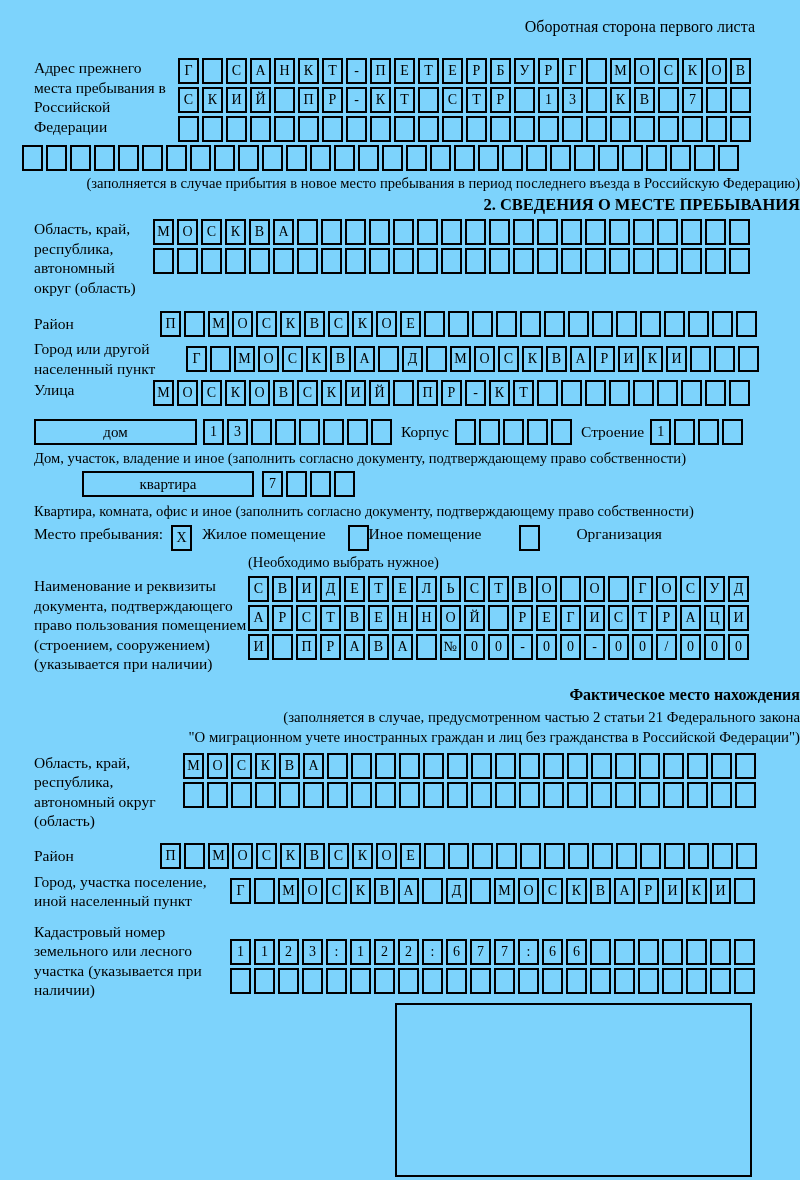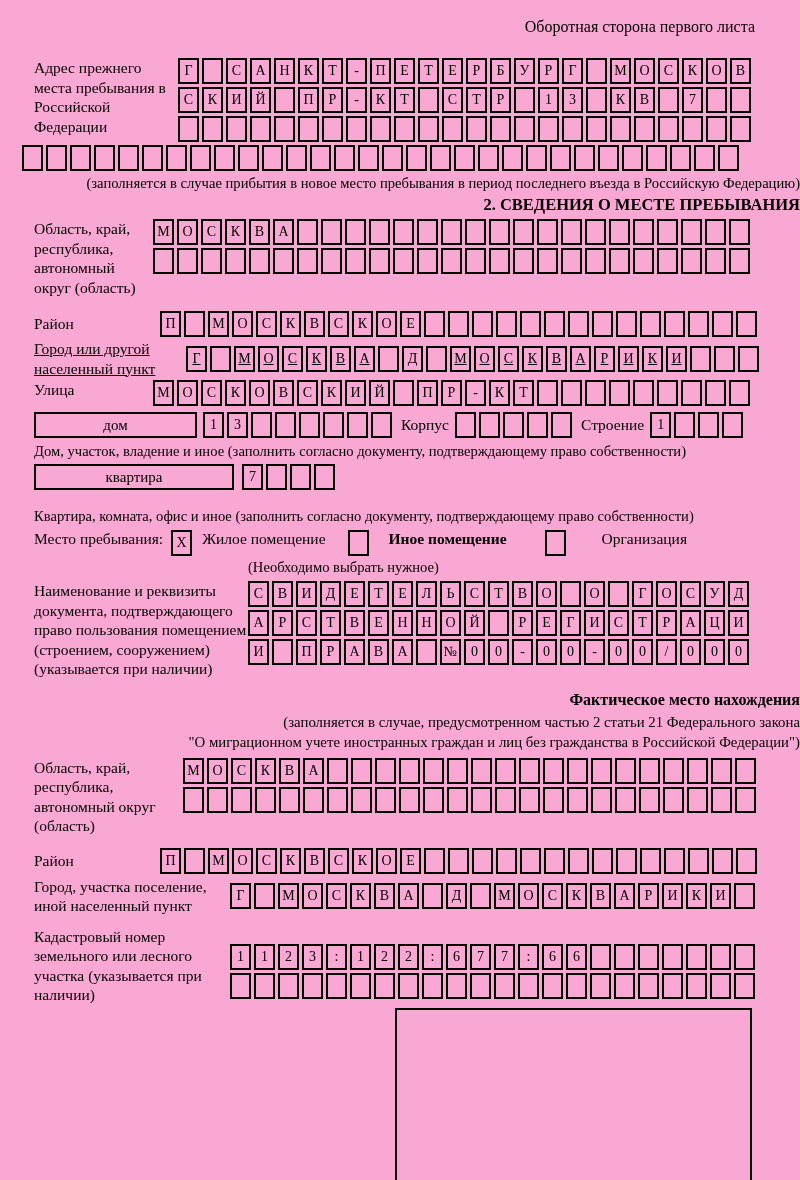--- a/index.html
+++ b/index.html
@@ -1,16 +1,16 @@
 <!DOCTYPE html>
 <html><head>
 <meta charset="utf-8">
 <style>
   html,body{margin:0;padding:0;background:#fff;}
-  .page{width:800px;height:1180px;background:#f9a8d4;color:#000;
+  .page{width:800px;height:1180px;background:#7dd3fc;color:#000;
         font-family:"Liberation Serif","DejaVu Serif",serif;position:relative;overflow:hidden;}
   .hdr{padding:18px 45px 0 0;text-align:right;font-size:16px;}
   .frow{display:flex;align-items:flex-start;}
   .crow{display:flex;gap:3px;margin-bottom:3px;}
   .cell{box-sizing:border-box;flex:0 0 21px;width:21px;height:26px;border:2px solid #000;
         font-size:14px;line-height:22px;text-align:center;overflow:hidden;}
   .lbl{font-size:15.5px;line-height:19.5px;}
   .ml{margin-left:34px;}
   .note{font-size:14.6px;line-height:18px;}
   .bold{font-weight:bold;}
@@ -232,21 +232,21 @@
         <span class="cell"></span>
         <span class="cell"></span>
         <span class="cell"></span>
         <span class="cell"></span>
         <span class="cell"></span>
         <span class="cell"></span>
         <span class="cell"></span>
       </div>
   </div>
 
-  <div class="frow ml" style="margin-top:2px;align-items:center;text-decoration:underline;">
+  <div class="frow ml" style="margin-top:2px;align-items:center;">
     <div class="lbl b152">Город или другой населенный пункт</div>
     <div class="crow" style="margin-bottom:0;">
         <span class="cell">Г</span>
         <span class="cell"></span>
         <span class="cell">М</span>
         <span class="cell">О</span>
         <span class="cell">С</span>
         <span class="cell">К</span>
         <span class="cell">В</span>
         <span class="cell">А</span>
@@ -293,21 +293,21 @@
         <span class="cell"></span>
         <span class="cell"></span>
         <span class="cell"></span>
         <span class="cell"></span>
         <span class="cell"></span>
         <span class="cell"></span>
         <span class="cell"></span>
       </div>
   </div>
 
-  <div class="frow ml" style="margin-top:6px;align-items:center;">
+  <div class="frow ml" style="margin-top:13px;align-items:center;">
     <div class="wbox" style="width:163px;">дом</div>
     <div class="crow" style="margin:0 0 0 6px;">
         <span class="cell">1</span>
         <span class="cell">3</span>
         <span class="cell"></span>
         <span class="cell"></span>
         <span class="cell"></span>
         <span class="cell"></span>
         <span class="cell"></span>
         <span class="cell"></span>
@@ -324,36 +324,36 @@
     <div class="crow" style="margin:0;">
         <span class="cell">1</span>
         <span class="cell"></span>
         <span class="cell"></span>
         <span class="cell"></span>
       </div>
   </div>
   <div class="note" style="margin:4px 0 0 34px;">Дом, участок, владение и иное (заполнить согласно документу, подтверждающему право собственности)</div>
 
   <div class="frow ml" style="margin-top:4px;align-items:center;">
-    <div class="wbox" style="width:200px;">квартира</div>
+    <div class="wbox" style="width:172px;margin-left:48px;">квартира</div>
     <div class="crow" style="margin:0 0 0 8px;">
         <span class="cell">7</span>
         <span class="cell"></span>
         <span class="cell"></span>
         <span class="cell"></span>
       </div>
   </div>
-  <div class="note" style="margin:17px 0 0 34px;">Квартира, комната, офис и иное (заполнить согласно документу, подтверждающему право собственности)</div>
+  <div class="note" style="margin:5px 0 0 34px;">Квартира, комната, офис и иное (заполнить согласно документу, подтверждающему право собственности)</div>
 
   <div class="stay ml" style="margin-top:5px;">
     <span>Место пребывания:</span>
     <span class="cell" style="margin-left:8px;">X</span>
     <span style="margin-left:10px;">Жилое помещение</span>
     <span class="cell" style="margin-left:22px;"></span>
-    <span style="margin-left:20px;font-weight:bold;">Иное помещение</span>
+    <span style="">Иное помещение</span>
     <span class="cell" style="margin-left:38px;"></span>
     <span style="margin-left:36px;">Организация</span>
   </div>
   <div class="note" style="margin:2px 0 0 248px;">(Необходимо выбрать нужное)</div>
 
   <div class="frow ml" style="margin-top:5px;">
     <div class="lbl b214">Наименование и реквизиты документа, подтверждающего право пользования помещением (строением, сооружением) (указывается при наличии)</div>
     <div>
       <div class="crow">
           <span class="cell">С</span>

